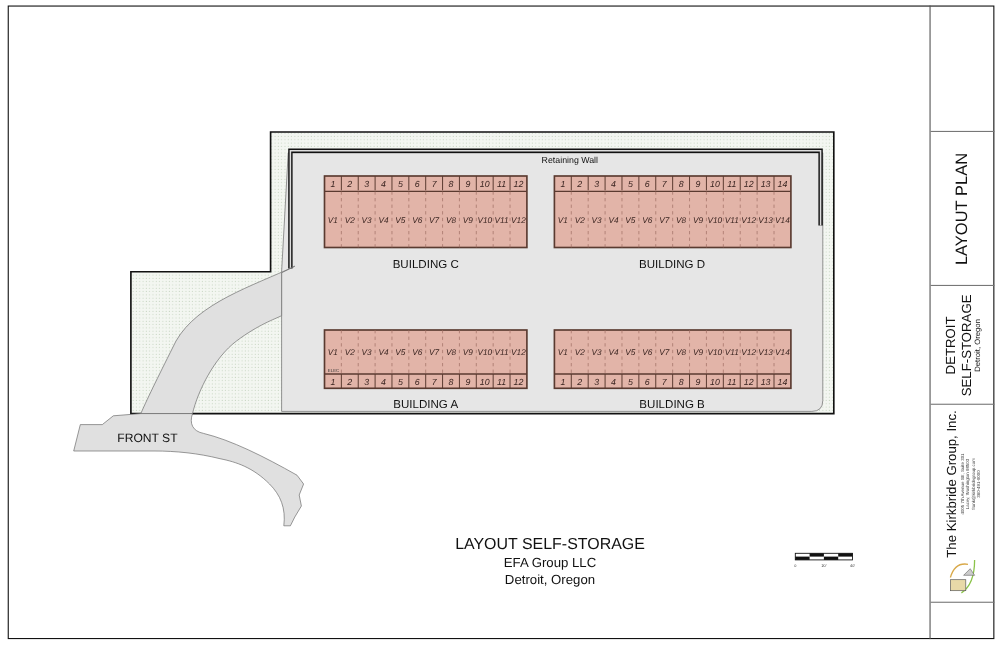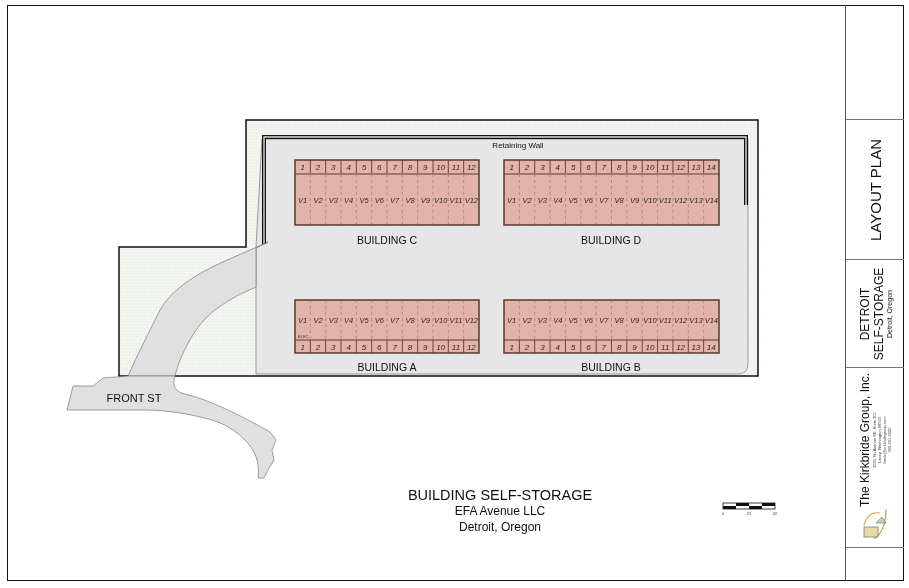--- a/index.html
+++ b/index.html
@@ -278,22 +278,22 @@
     <rect x="736" y="503" width="13" height="3" fill="#111"></rect>
     <rect x="723" y="506" width="13" height="3" fill="#111"></rect>
     <rect x="762" y="503" width="13" height="3" fill="#111"></rect>
     <rect x="749" y="506" width="13" height="3" fill="#111"></rect>
     <text x="723" y="515" font-size="3.5" text-anchor="middle" fill="#333">0</text>
     <text x="749" y="515" font-size="3.5" text-anchor="middle" fill="#333">20'</text>
     <text x="775" y="515" font-size="3.5" text-anchor="middle" fill="#333">40'</text>
   </g>
 </svg>
 
-<div class="caption cap1">BUILDING SELF-STORAGE</div>
-<div class="caption cap2">EFA Avenue LLC</div>
+<div class="caption cap1">LAYOUT SELF-STORAGE</div>
+<div class="caption cap2">EFA Group LLC</div>
 <div class="caption cap3">Detroit, Oregon</div>
 
 <div class="titleblock">
   <div class="tb-cell" style="top:0;height:115px;"></div>
   <div class="tb-cell" style="top:115px;height:140px;">
     <div class="vtext vt-big">LAYOUT PLAN</div>
   </div>
   <div class="tb-cell" style="top:255px;height:108px;">
     <div class="vtext">
       <span class="vt-firm" style="font-size:12px">DETROIT</span>

